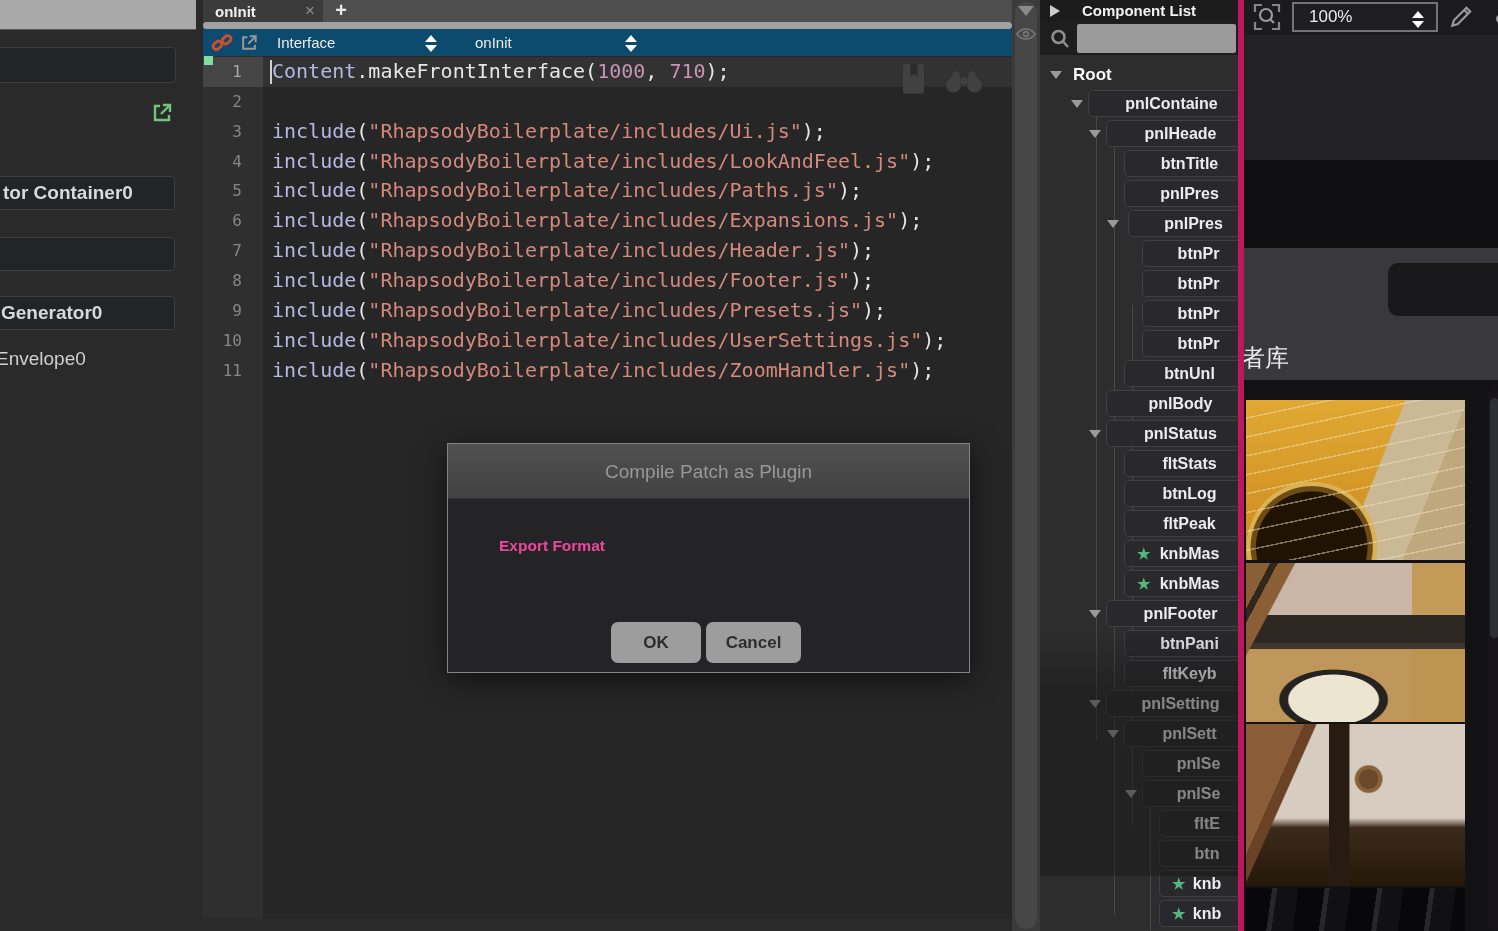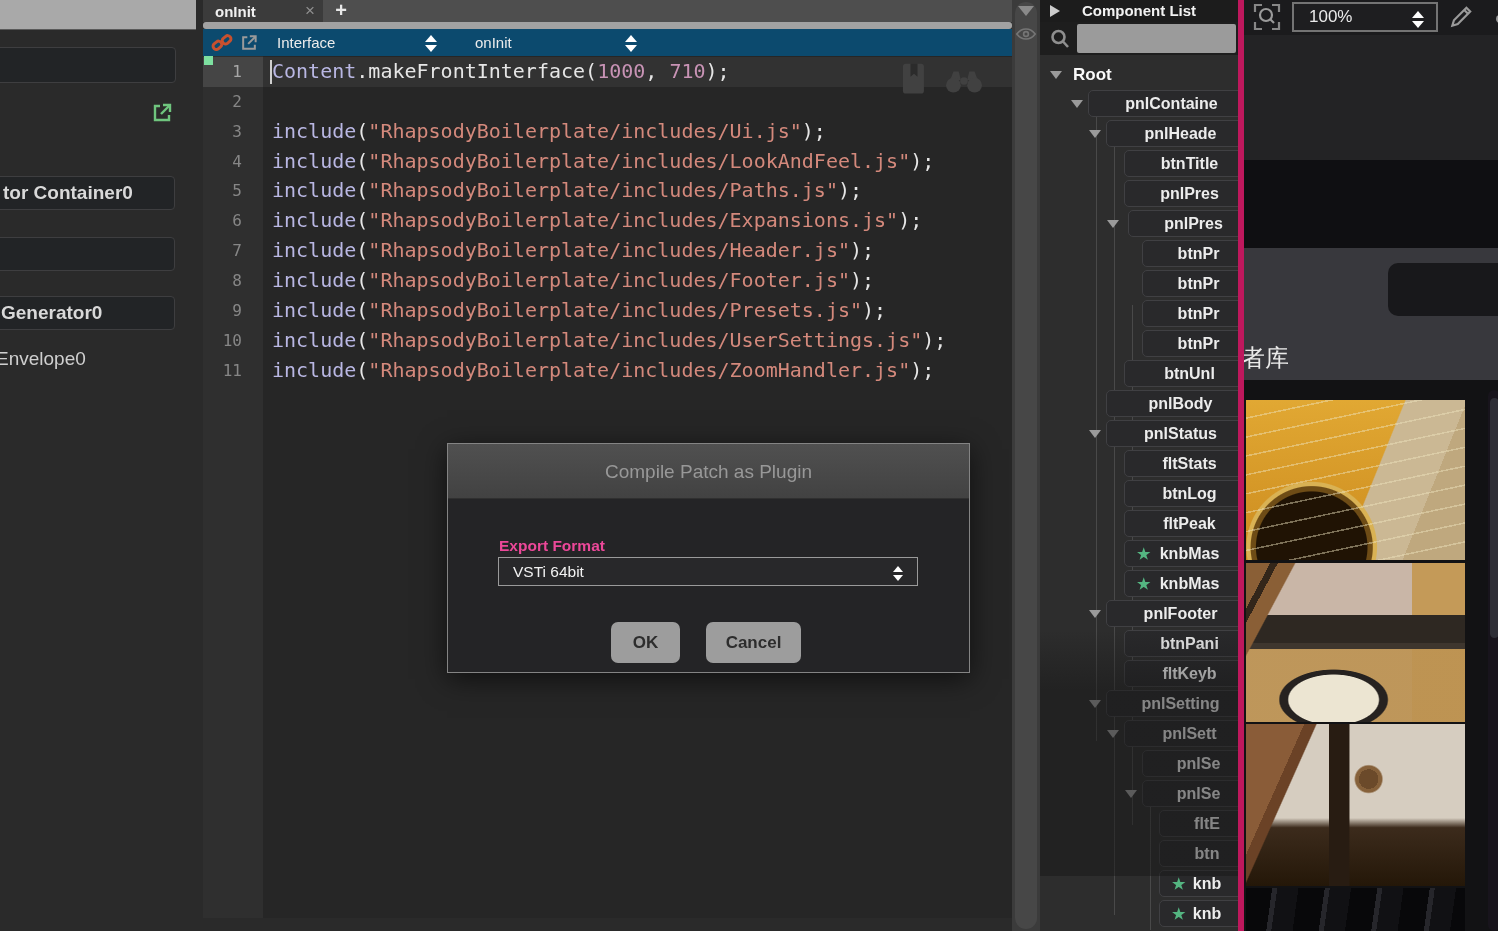--- a/index.html
+++ b/index.html
@@ -108,21 +108,21 @@
   
   .dialog { position:absolute; left:447px; top:443px; width:523px; height:230px; background:#242426;
             border:1px solid #848484; box-shadow:0 6px 26px rgba(0,0,0,.6); z-index:9; }
   .dlg-header { position:absolute; left:0; top:0; width:100%; height:55px; background:linear-gradient(#505050,#424242); border-bottom:1px solid #303030; }
   .dlg-title { width:100%; text-align:center; line-height:55px; color:#989898; font-size:19px; font-weight:normal; }
   .dlg-label { position:absolute; left:51px; top:93px; color:#ec4899; font-size:15.5px; font-weight:bold; }
   .dlg-select { position:absolute; left:50px; top:113px; width:420px; height:29px; border:1px solid #9a9a9a; background:#28282a;
                 color:#f2f2f2; font-size:15.5px; display:flex; align-items:center; padding-left:14px; }
   .dlg-btn { position:absolute; top:178px; height:41px; background:#9d9d9d; border:none; border-radius:7px;
              color:#2d2d2d; font-size:17px; font-weight:600; font-family:"Liberation Sans", sans-serif; }
-  .btn-ok { left:163px; width:69px; }
+  .btn-ok { left:163px; width:90px; }
   .btn-cancel { left:258px; width:95px; }
 </style>
 </head>
 <body>
 
 <div class="app">
 
   <div class="left-panel">
     <div class="left-topbar"></div>
     <div class="lp-box" style="left:-12px; top:47px; width:188px; height:36px;"></div>
@@ -416,24 +416,17 @@
     <div class="pv-img img4"></div>
     <div class="pv-scrolltrack"></div>
     <div class="pv-scrollthumb"></div>
   </div>
 
   <div class="dialog">
     <div class="dlg-header">
       <div class="dlg-title">Compile Patch as Plugin</div>
     </div>
     <div class="dlg-label">Export Format</div>
-    <div class="dlg-select">
-      <span>VSTi 64bit</span>
-      <span class="updown sm" style="right:14px; top:8px;">
-          <span class="u"></span>
-          <span class="d"></span>
-        </span>
-    </div>
     <button class="dlg-btn btn-ok">OK</button>
     <button class="dlg-btn btn-cancel">Cancel</button>
   </div>
 
 </div>
 
 </body></html>

